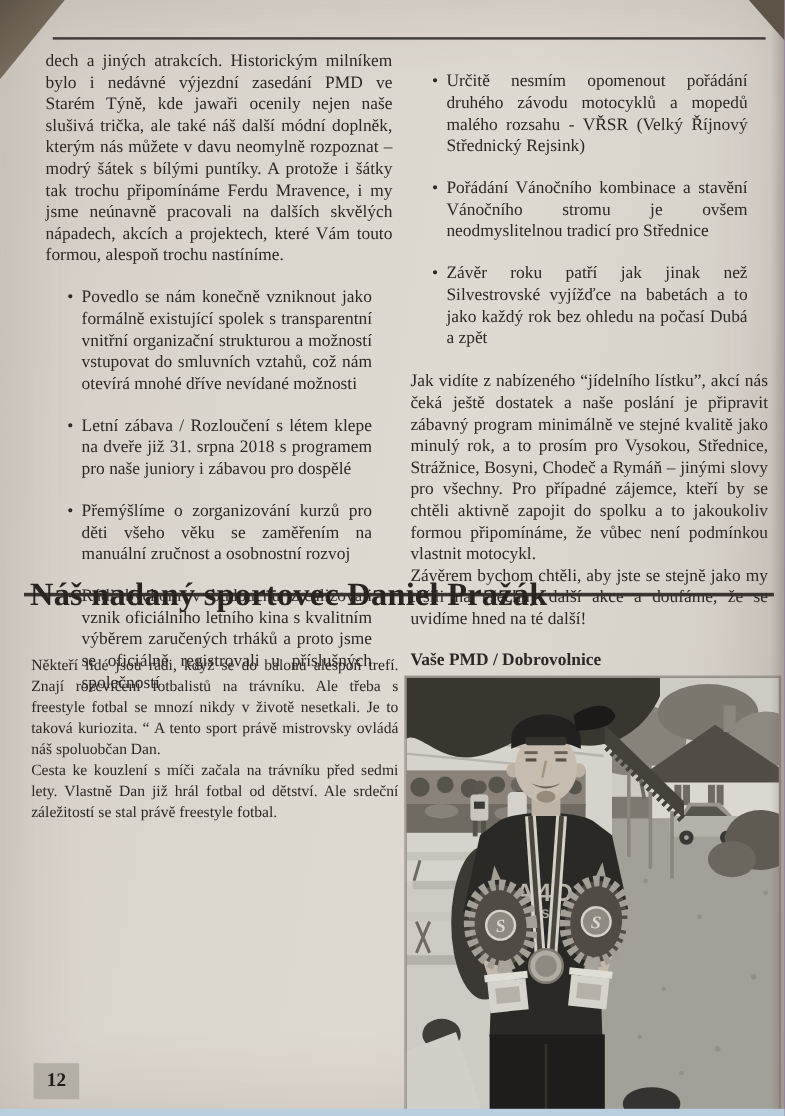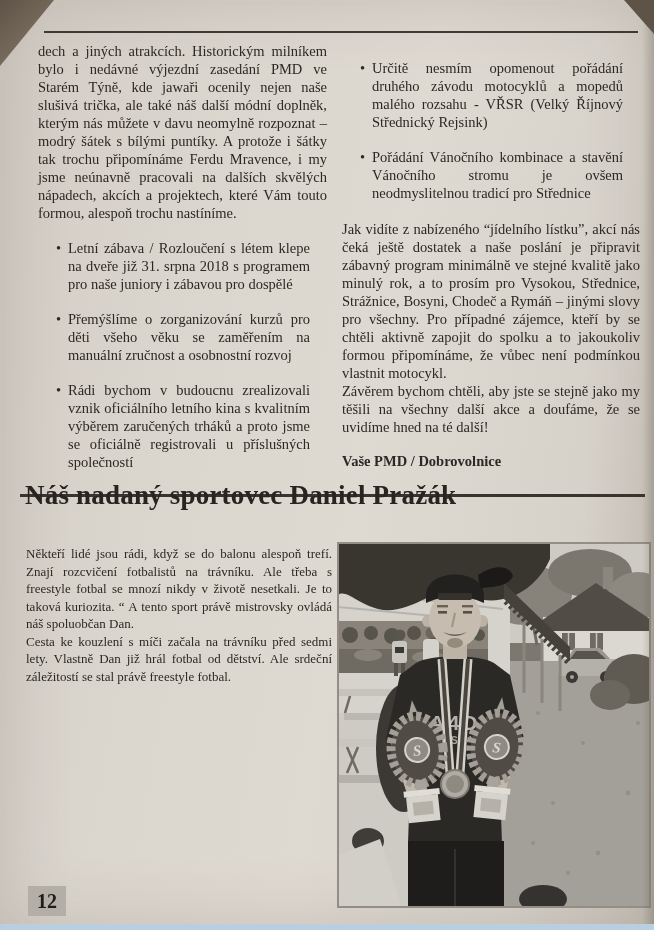--- a/index.html
+++ b/index.html
@@ -31,49 +31,51 @@
   ul.bullets li::before{content:"•";position:absolute;left:1px;top:0;}
   .para-menu{margin-top:18px !important;}
   .signature{margin-top:16px !important;font-weight:bold;text-align:left;padding-right:20px;}
 
   .article-title{position:absolute;left:25px;top:480px;width:615px;margin:0;z-index:3;
                  font-size:27px;font-weight:bold;color:#282420;letter-spacing:.2px;}
   .article-text{position:absolute;left:26px;top:545px;width:306px;z-index:3;
                 font-size:13px;line-height:17.5px;text-align:justify;font-family:Liberation Serif, serif;}
   .article-text p{margin:0;}
 
-  .photo{position:absolute;left:338px;top:543px;width:312px;height:364px;margin:0;z-index:3;
+  .photo{position:absolute;left:338px;top:564px;width:312px;height:364px;margin:0;z-index:3;
          background:#c9c6c0;box-shadow:0 0 0 1px #938e86;}
   .photo svg{display:block;width:312px;height:364px;}
 
   .page-number{position:absolute;left:28px;top:886px;width:38px;height:30px;z-index:4;
                background:#b3aea6;display:flex;align-items:center;justify-content:center;
-               font-weight:bold;font-size:20px;color:#1f1c19;}
+               font-weight:bold;font-size:16px;color:#1f1c19;}
   .svgtxt{font-family:"Liberation Sans","DejaVu Sans",sans-serif;font-weight:bold;}
 </style>
 </head>
 <body>
 
 <div class="stage">
   <div class="paper"></div>
   <div class="top-rule"></div>
 
   <section class="two-col ink">
     <div class="col-left">
       <p>dech a jiných atrakcích. Historickým milníkem bylo i nedávné výjezdní zasedání PMD ve Starém Týně, kde jawaři ocenily nejen naše slušivá trička, ale také náš další módní doplněk, kterým nás můžete v davu neomylně rozpoznat – modrý šátek s bílými puntíky. A protože i šátky tak trochu připomínáme Ferdu Mravence, i my jsme neúnavně pracovali na dalších skvělých nápadech, akcích a projektech, které Vám touto formou, alespoň trochu nastíníme.</p>
       <ul class="bullets">
+        <li>Povedlo se nám konečně vzniknout jako formálně existující spolek s transparentní vnitřní organizační strukturou a možností vstupovat do smluvních vztahů, což nám otevírá mnohé dříve nevídané možnosti</li>
         <li>Letní zábava / Rozloučení s létem klepe na dveře již 31. srpna 2018 s programem pro naše juniory i zábavou pro dospělé</li>
         <li>Přemýšlíme o zorganizování kurzů pro děti všeho věku se zaměřením na manuální zručnost a osobnostní rozvoj</li>
         <li>Rádi bychom v budoucnu zrealizovali vznik oficiálního letního kina s kvalitním výběrem zaručených trháků a proto jsme se oficiálně registrovali u příslušných společností</li>
       </ul>
     </div>
     <div class="col-right">
       <ul class="bullets">
         <li>Určitě nesmím opomenout pořádání druhého závodu motocyklů a mopedů malého rozsahu - VŘSR (Velký Říjnový Střednický Rejsink)</li>
         <li>Pořádání Vánočního kombinace a stavění Vánočního stromu je ovšem neodmyslitelnou tradicí pro Střednice</li>
+        <li>Závěr roku patří jak jinak než Silvestrovské vyjížďce na babetách a to jako každý rok bez ohledu na počasí Dubá a zpět</li>
       </ul>
       <p class="para-menu">Jak vidíte z nabízeného “jídelního lístku”, akcí nás čeká ještě dostatek a naše poslání je připravit zábavný program minimálně ve stejné kvalitě jako minulý rok, a to prosím pro Vysokou, Střednice, Strážnice, Bosyni, Chodeč a Rymáň – jinými slovy pro všechny. Pro případné zájemce, kteří by se chtěli aktivně zapojit do spolku a to jakoukoliv formou připomínáme, že vůbec není podmínkou vlastnit motocykl.</p>
       <p>Závěrem bychom chtěli, aby jste se stejně jako my těšili na všechny další akce a doufáme, že se uvidíme hned na té další!</p>
       <p class="signature">Vaše PMD / Dobrovolnice</p>
     </div>
   </section>
 
   <div class="mid-rule"></div>
 
   <h1 class="article-title">Náš nadaný sportovec Daniel Pražák</h1>

